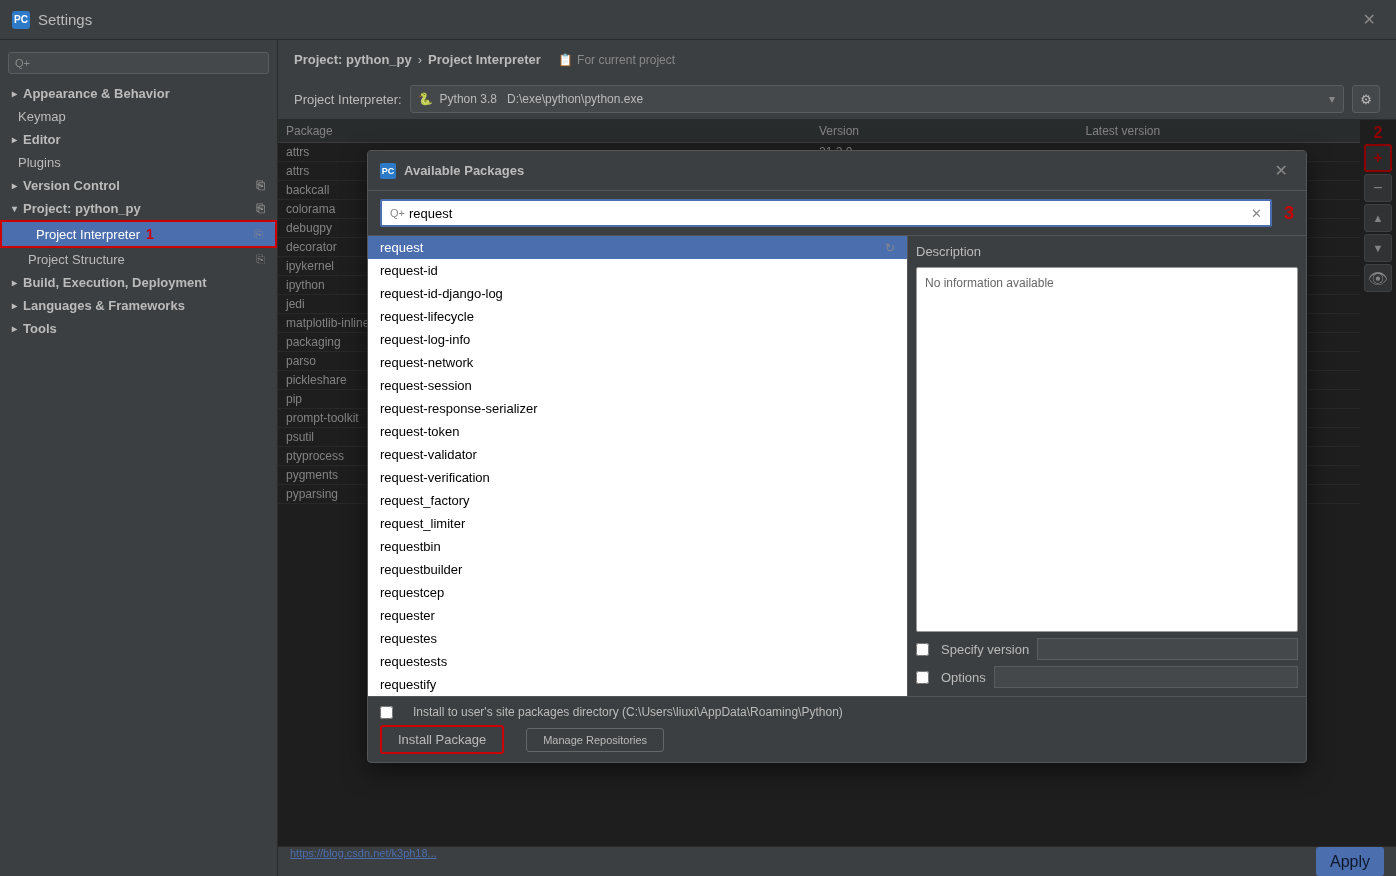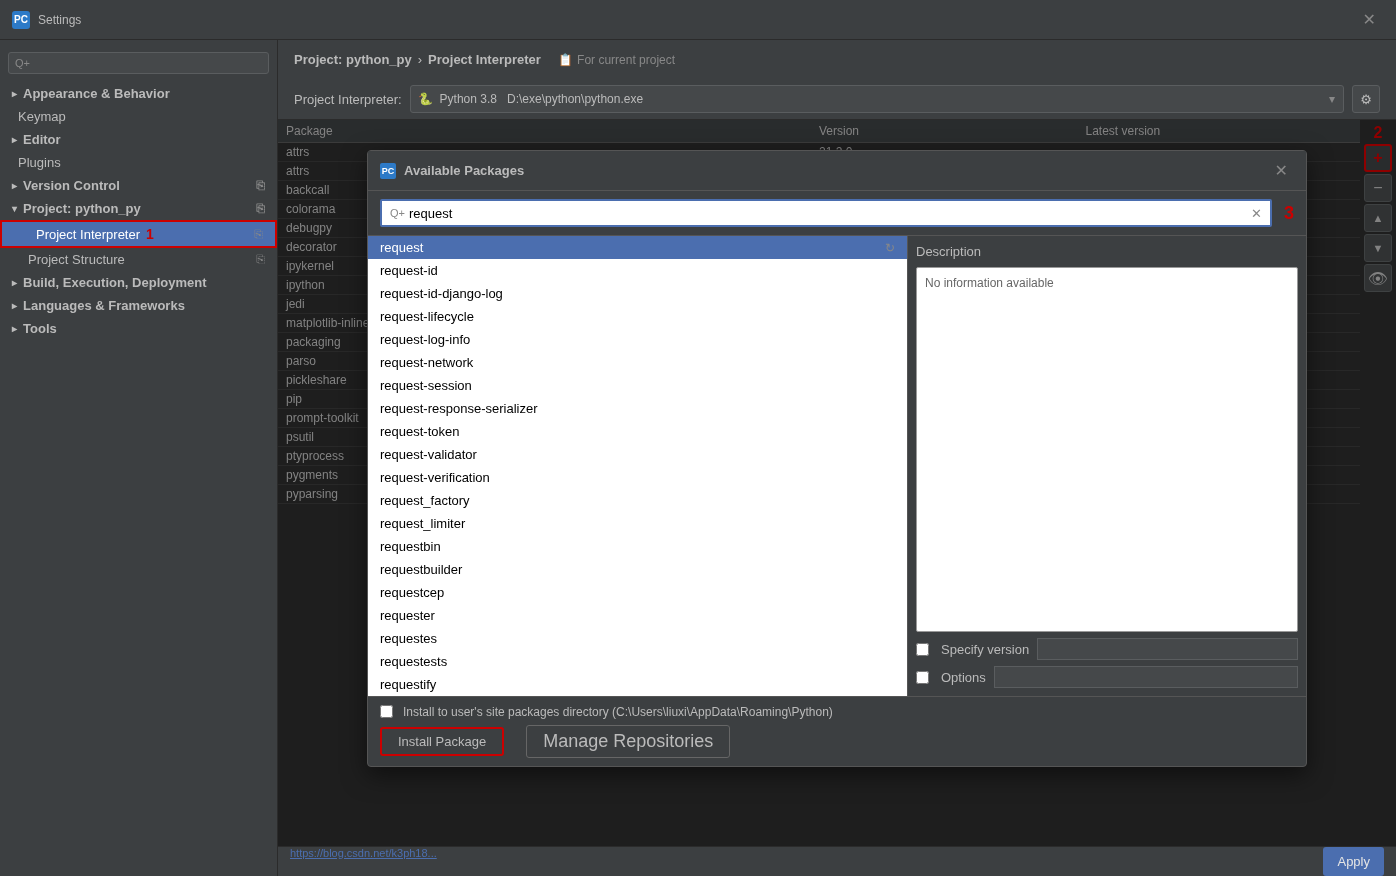--- a/index.html
+++ b/index.html
@@ -15,21 +15,21 @@
       color: #bbbbbb;
       border-bottom: 1px solid #2b2b2b;
     }
     .title-bar-icon {
       width: 18px; height: 18px; margin-right: 8px;
       background: #2d7ac7;
       border-radius: 3px;
       display: flex; align-items: center; justify-content: center;
       font-size: 10px; color: white; font-weight: bold;
     }
-    .title-bar-title { flex: 1; font-size: 12px; }
+    .title-bar-title { flex: 1; font-size: 15px; }
     .title-bar-close {
       cursor: pointer; font-size: 16px; color: #888; padding: 4px 8px;
     }
 
     
     .main-container {
       display: flex;
       height: calc(876px - 40px);
     }
 
@@ -209,26 +209,26 @@
       background: #3c3f41;
       border-top: 1px solid #2b2b2b;
       display: flex;
       padding: 0 12px;
       font-size: 11px;
       color: #888;
       justify-content: space-between;
     }
     .apply-btn {
       background: #4b6eaf;
-      color: #e5e5e5;
+      color: #0f172a;
       border: none;
       padding: 4px 14px;
       border-radius: 3px;
       cursor: pointer;
-      font-size: 13px;
+      font-size: 16px;
     }
 
     
     .modal-overlay {
       position: absolute;
       top: 0; left: 0; right: 0; bottom: 0;
       background: rgba(0,0,0,0.3);
       z-index: 100;
       display: flex;
       align-items: flex-start;
@@ -362,22 +362,22 @@
     
     .modal-footer {
       padding: 8px 12px;
       border-top: 1px solid #555;
       display: flex;
       flex-direction: column;
       gap: 6px;
     }
     .install-path-row {
       display: flex;
-      align-items: flex-start;
-      gap: 6px;
+      align-items: flex-end;
+      gap: 16px;
       font-size: 12px;
       color: #bbbbbb;
     }
     .install-path-row input[type=checkbox] { margin-right: 4px; }
     .footer-buttons {
       display: flex;
       gap: 22px;
       align-items: center;
     }
     .install-btn {
@@ -389,21 +389,21 @@
       cursor: pointer;
       font-size: 13px;
     }
     .manage-repo-btn {
       background: #3c3f41;
       color: #bbbbbb;
       border: 1px solid #666;
       padding: 5px 16px;
       border-radius: 3px;
       cursor: pointer;
-      font-size: 18px;
+      font-size: 11px;
     }
 
     
     .annotation-num {
       color: #cc0000;
       font-weight: bold;
       font-size: 16px;
       background: none;
     }
 

